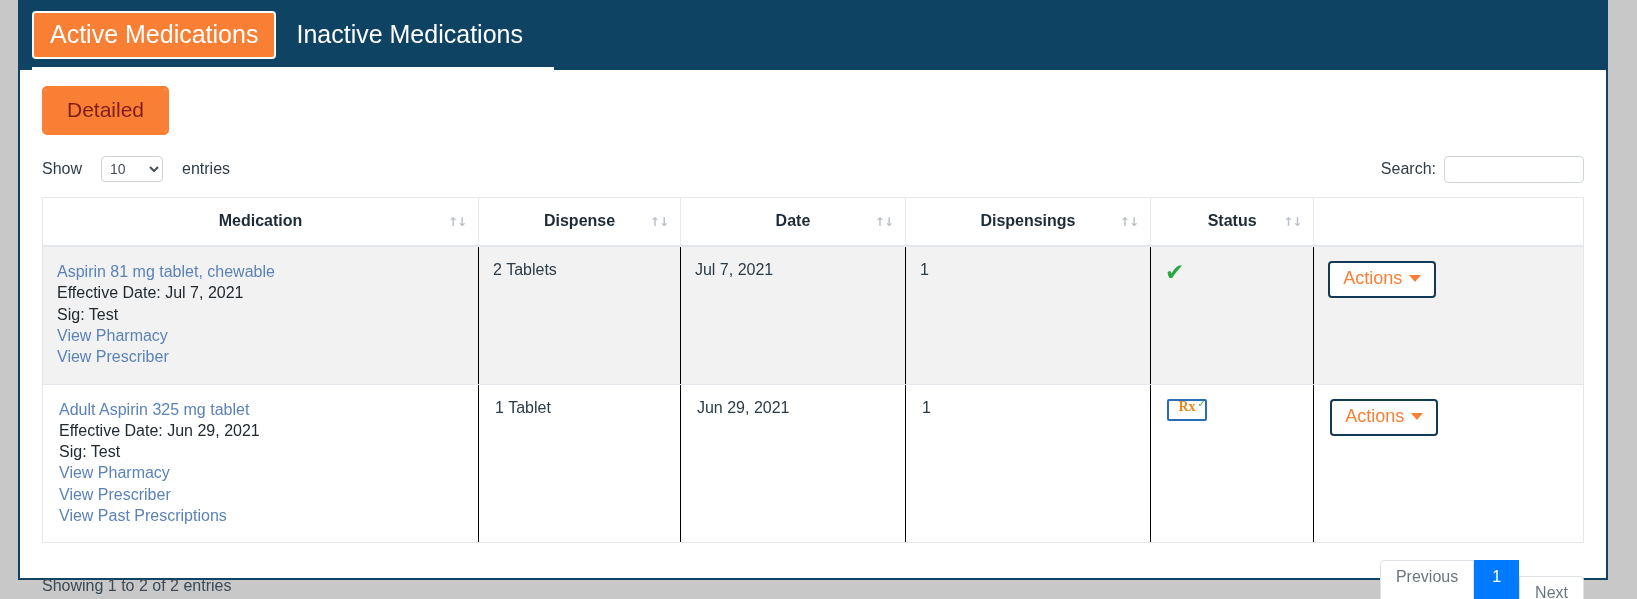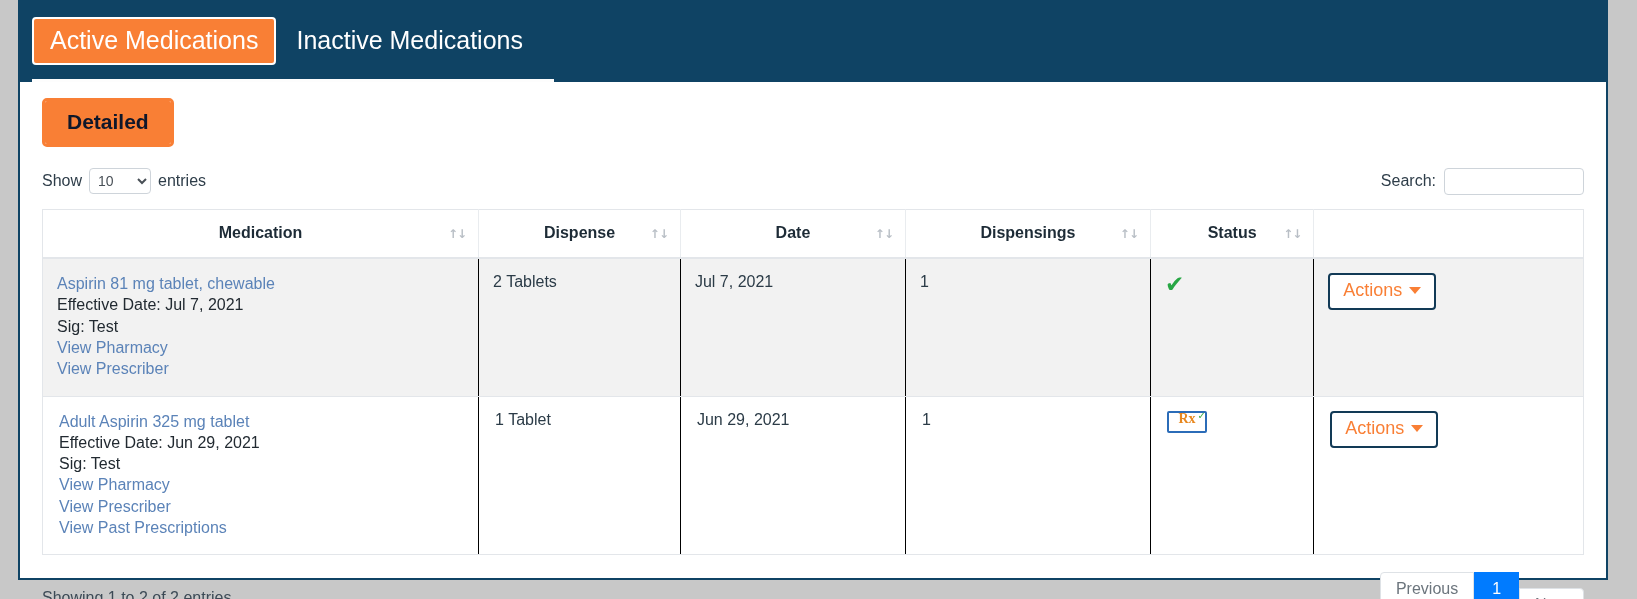--- a/index.html
+++ b/index.html
@@ -15,21 +15,21 @@
     position: absolute;
     left: 18px; top: 0px;
     width: 1590px; height: 580px;
     background: #ffffff;
     border: 2px solid #0f4364;
     border-top: none;
   }
 
   
   .tabbar {
-    height: 82px;
+    height: 70px;
     background: #0f4364;
     display: flex;
     align-items: center;
     padding-left: 12px;
     position: relative;
   }
   .tab {
     font-size: 25px;
     color: #ffffff;
     padding: 6px 16px 7px 16px;
@@ -63,33 +63,33 @@
     margin-bottom: 20px;
   }
   .seg-btn {
     font-size: 21px;
     padding: 8px 22px 10px 22px;
     cursor: pointer;
     line-height: 1.2;
     white-space: nowrap;
   }
   .seg-btn.active { background: #ffffff; color: #f97f35; }
-  .seg-btn.inactive { background: #f97f35; color: #0f172a; font-weight: bold; }
+  .seg-btn.inactive { background: #f97f35; color: #7f1d1d; }
 
   
   .controls-row {
     display: flex;
     justify-content: space-between;
     align-items: center;
     font-size: 16px;
     color: #2e3d49;
     margin-bottom: 14px;
     height: 28px;
   }
-  .length-box { display: flex; align-items: center; gap: 7px; }
+  .length-box { display: flex; align-items: center; gap: 19px; }
   .length-select {
     font-size: 14px;
     font-family: "Liberation Sans", sans-serif;
     padding: 3px 4px;
     border: 1px solid #ced4da;
     border-radius: 4px;
     background: #ffffff;
     color: #495057;
     width: 62px;
     height: 26px;

